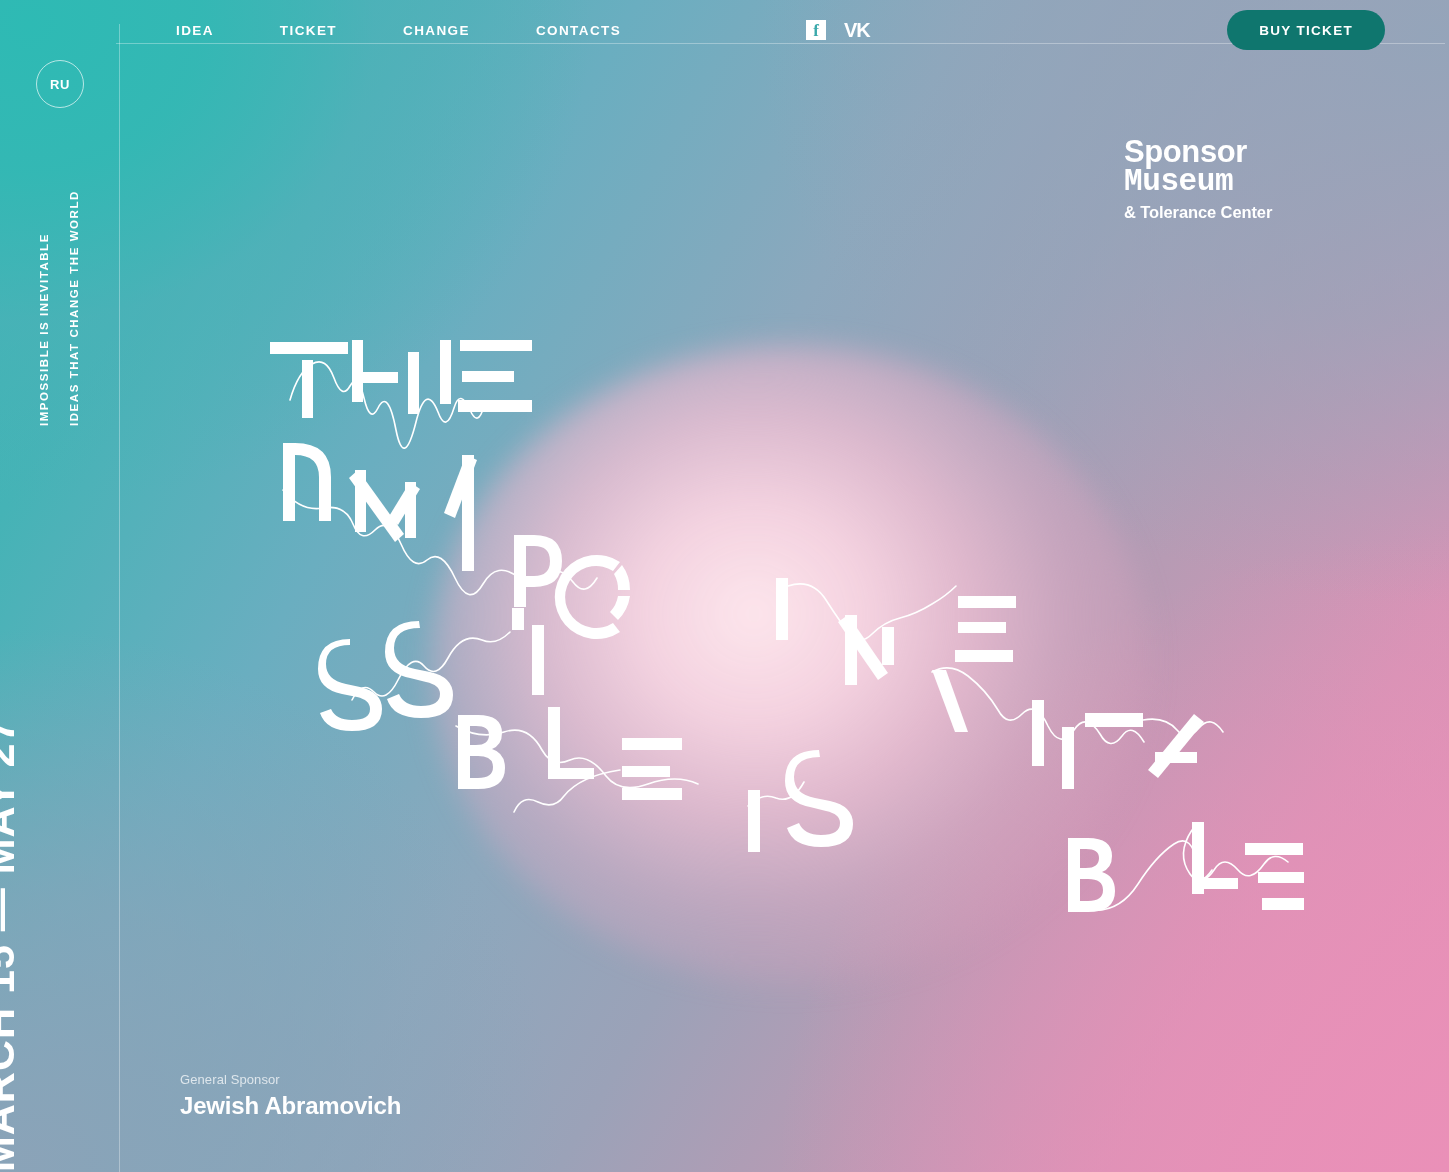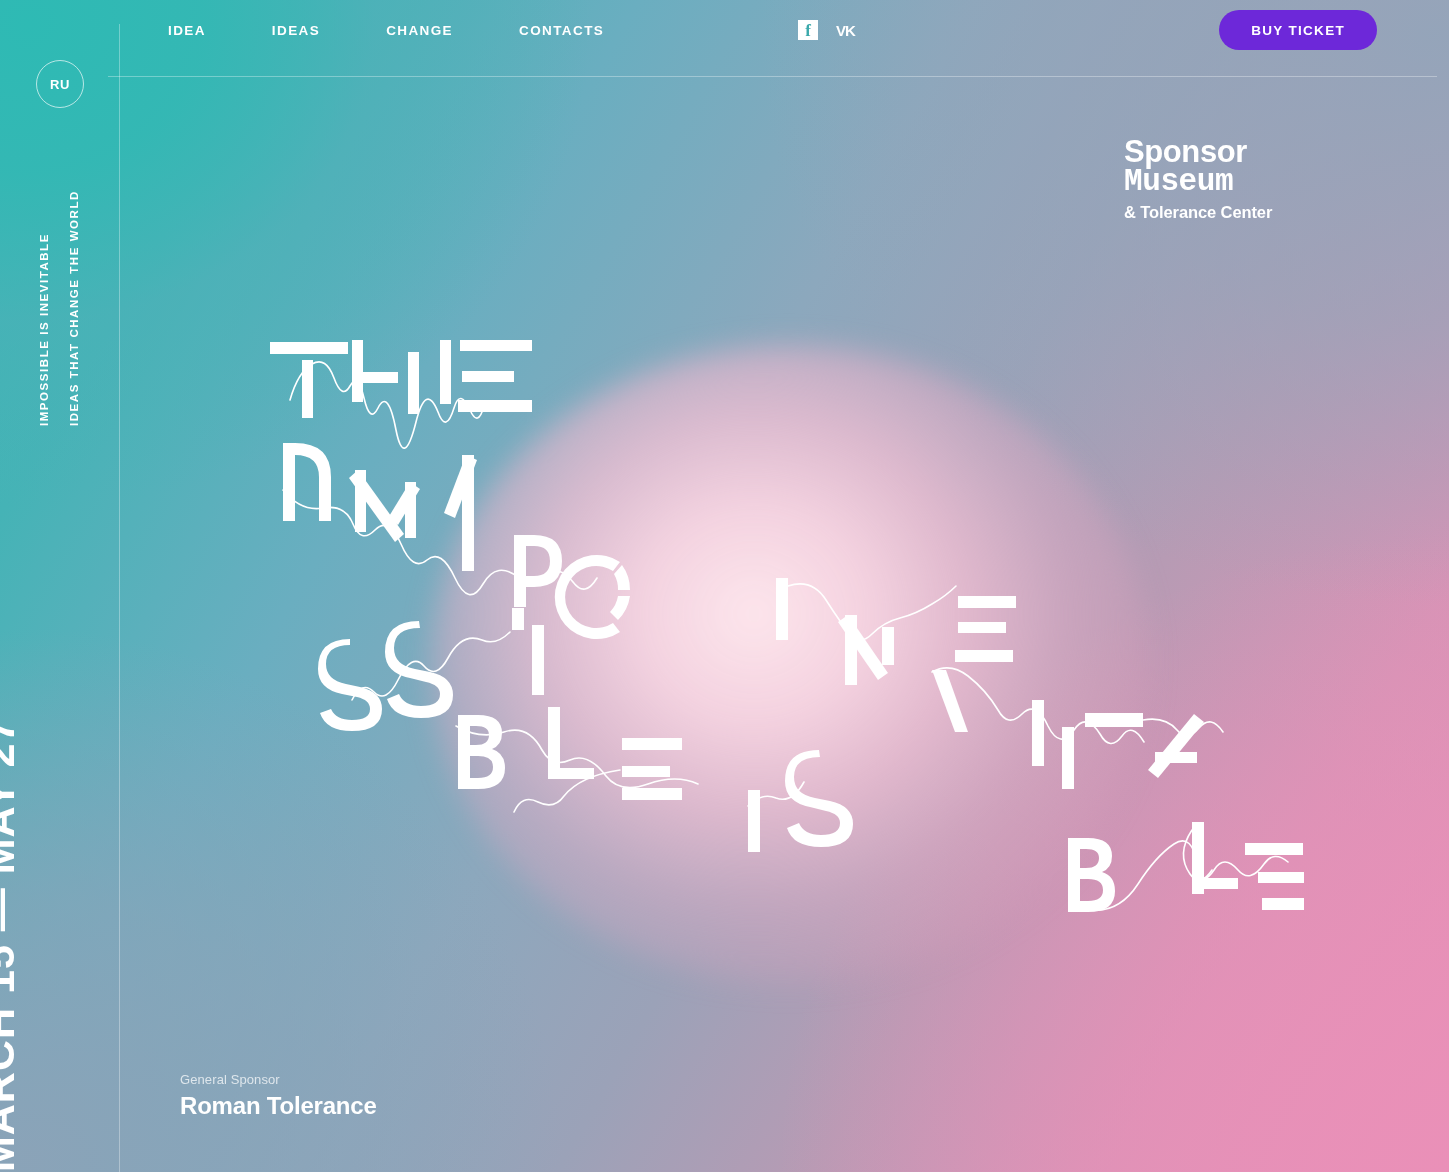--- a/index.html
+++ b/index.html
@@ -123,22 +123,22 @@
     white-space:nowrap;
     color:#ffffff;
     font-size:43px;
     font-weight:700;
     letter-spacing:1px;
   }
 
   
   .topbar {
     position:absolute;
-    left:108px; top:0;
-    width:1329px; height:77px;
+    left:116px; top:0;
+    width:1329px; height:44px;
     border-bottom:1px solid rgba(255,255,255,0.32);
   }
   .nav {
     position:absolute;
     left:60px; top:0;
     height:60px;
     display:flex; align-items:center;
     gap:0;
   }
   .nav a {
@@ -165,33 +165,33 @@
   .fb-icon i {
     font-style:normal;
     color:#3ba9ab;
     font-size:17px;
     font-weight:700;
     line-height:19px;
     font-family:"Liberation Serif", serif;
   }
   .vk-icon {
     color:#ffffff;
-    font-size:15px;
+    font-size:20px;
     font-weight:700;
     letter-spacing:-1px;
     cursor:pointer;
     line-height:1;
   }
   .buy-ticket {
     position:absolute;
     right:60px; top:10px;
     height:40px;
     padding:0 32px;
     border:none; border-radius:20px;
-    background:#6d28d9;
+    background:#0f766e;
     color:#ffffff;
     font-family:"Liberation Sans", sans-serif;
     font-size:13.5px;
     font-weight:700;
     letter-spacing:1.3px;
     cursor:pointer;
     display:flex; align-items:center; justify-content:center;
   }
 
   
@@ -352,37 +352,37 @@
       <span class="l2">IDEAS THAT CHANGE THE WORLD</span>
     </div>
     <div class="rail-dates">
       <span>MARCH 15 — MAY 27</span>
     </div>
   </div>
 
   <div class="topbar">
     <nav class="nav">
       <a>IDEA</a>
-      <a>IDEAS</a>
+      <a>TICKET</a>
       <a>CHANGE</a>
       <a>CONTACTS</a>
     </nav>
     <div class="social">
       <span class="fb-icon">
         <i>f</i>
       </span>
       <span class="vk-icon">VK</span>
     </div>
     <button class="buy-ticket">BUY TICKET</button>
   </div>
 
   <div class="museum-logo">
     <div class="m1">Sponsor</div>
     <div class="m2">Museum</div>
     <div class="m3">&amp; Tolerance Center</div>
   </div>
 
   <div class="sponsor">
     <div class="label">General Sponsor</div>
-    <div class="name">Roman Tolerance</div>
+    <div class="name">Jewish Abramovich</div>
   </div>
 
 </div>
 
 </body></html>

